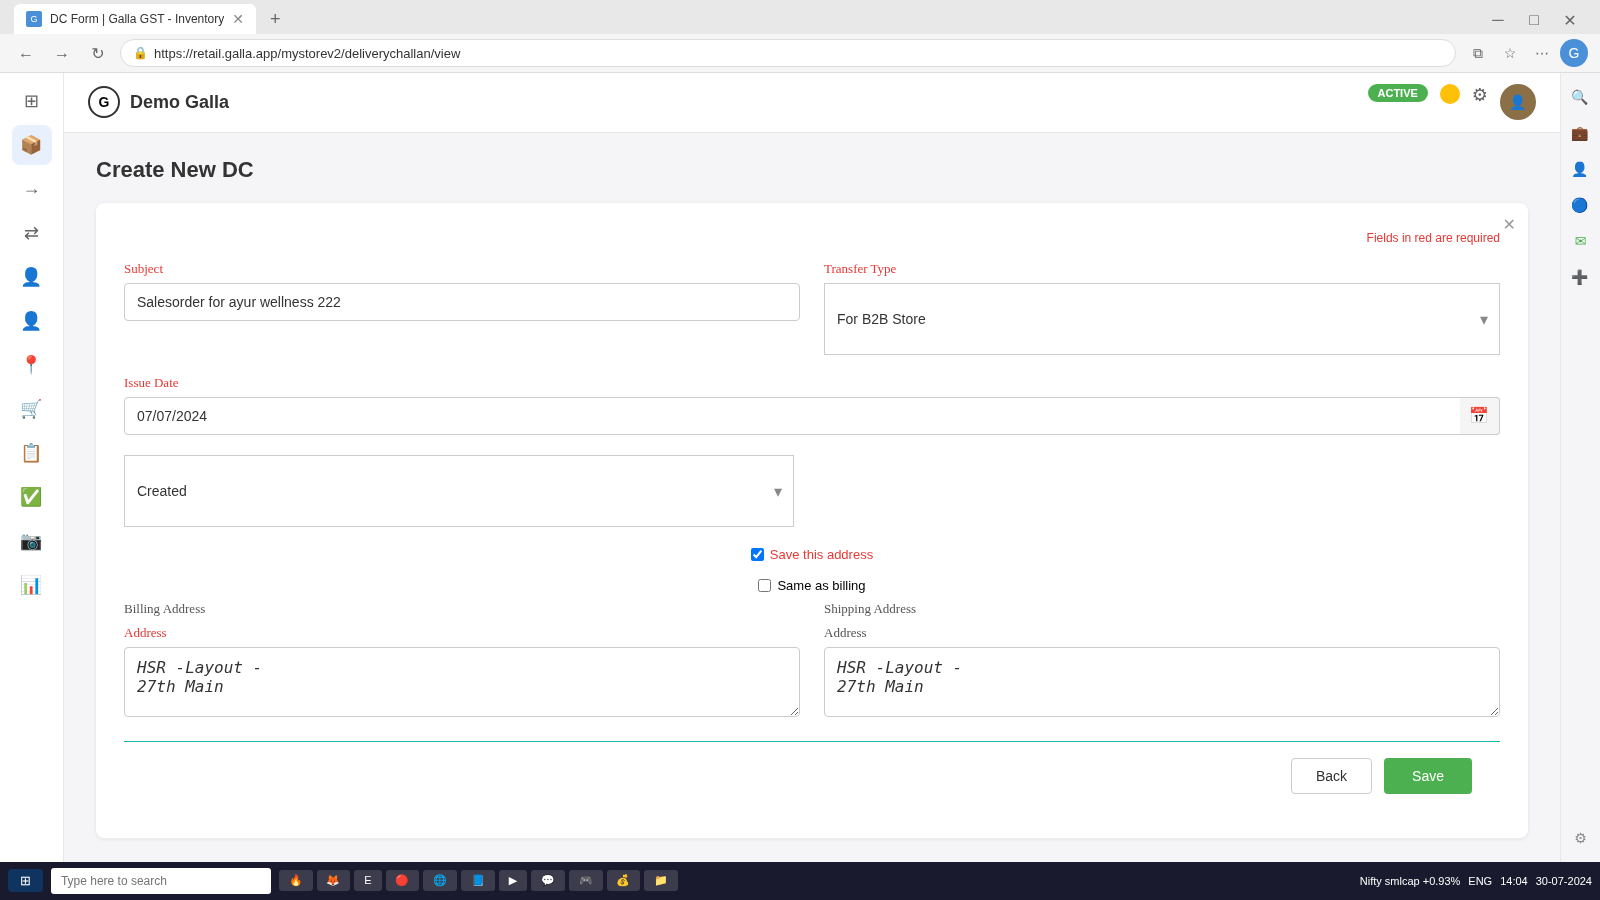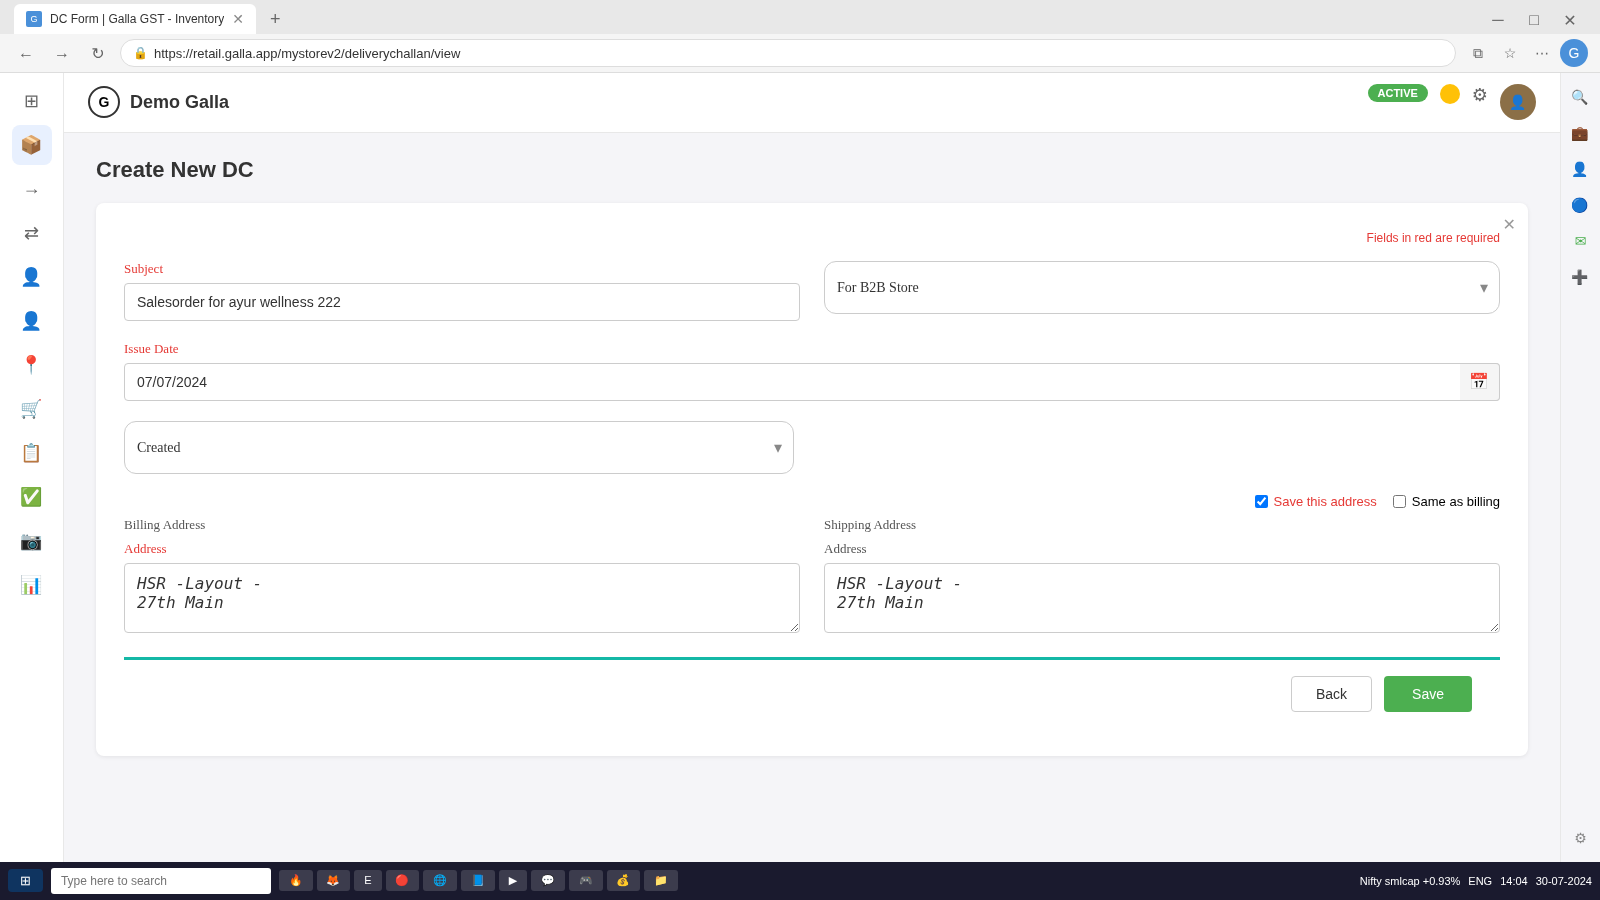--- a/index.html
+++ b/index.html
@@ -47,34 +47,34 @@
 
     
     .form-card { background: white; border-radius: 8px; padding: 28px; box-shadow: 0 1px 4px rgba(0,0,0,0.08); position: relative; }
     .required-note { color: #e53935; font-size: 12px; text-align: right; margin-bottom: 16px; }
     .form-row { display: flex; gap: 24px; margin-bottom: 20px; }
     .form-col { flex: 1; }
     .form-label { font-size: 13px; font-weight: 500; color: #e53935; margin-bottom: 6px; font-family: Liberation Serif, serif; }
     .form-label.gray { color: #555; }
     .form-input { width: 100%; border: 1px solid #ccc; border-radius: 4px; padding: 10px 12px; font-size: 14px; color: #333; outline: none; }
     .form-select-wrapper { position: relative; }
-    .form-select { width: 100%; border: 1px solid #ccc; border-radius: 12px; padding: 18px 12px; font-size: 14px; color: #333; appearance: none; background: white; outline: none; cursor: pointer; font-family: Liberation Serif, serif; }
+    .form-select { width: 100%; border: 1px solid #ccc; border-radius: 0; padding: 27px 12px; font-size: 14px; color: #333; appearance: none; background: white; outline: none; cursor: pointer; }
     .select-arrow { position: absolute; right: 12px; top: 50%; transform: translateY(-50%); color: #888; pointer-events: none; }
     .date-wrapper { position: relative; }
     .date-input { width: 100%; border: 1px solid #ccc; border-radius: 4px; padding: 10px 42px 10px 12px; font-size: 14px; color: #333; outline: none; }
     .date-icon { position: absolute; right: 0; top: 0; bottom: 0; width: 40px; background: #f5f5f5; border: 1px solid #ccc; border-left: none; border-radius: 0 4px 4px 0; display: flex; align-items: center; justify-content: center; cursor: pointer; color: #666; }
 
     
-    .address-header { display: flex; align-items: center; justify-content: flex-end; gap: 16px; margin-bottom: 8px; }
+    .address-header { display: flex; align-items: center; justify-content: flex-end; gap: 16px; margin-bottom: 8px; flex-direction: column; }
     .checkbox-label { display: flex; align-items: center; gap: 6px; font-size: 13px; cursor: pointer; }
     .checkbox-label.red-label { color: #e53935; }
     .form-textarea { width: 100%; border: 1px solid #ccc; border-radius: 4px; padding: 10px 12px; font-size: 16px; color: #333; outline: none; resize: vertical; min-height: 70px; font-style: italic; }
 
     
-    .action-bar { background: white; padding: 16px 28px; display: flex; justify-content: flex-end; gap: 12px; border-top: 3px solid #14b8a6; }
+    .action-bar { background: white; padding: 16px 28px; display: flex; justify-content: flex-end; gap: 12px; border-top: 1px solid #14b8a6; }
     .btn-back { background: white; border: 1px solid #ccc; border-radius: 4px; padding: 9px 24px; font-size: 14px; color: #333; cursor: pointer; }
     .btn-save { background: #4caf50; border: none; border-radius: 4px; padding: 9px 28px; font-size: 14px; color: white; cursor: pointer; font-weight: 500; }
 
     
     .right-sidebar { width: 40px; background: #f5f5f8; border-left: 1px solid #e8e8e8; display: flex; flex-direction: column; align-items: center; padding: 8px 0; gap: 4px; }
     .rs-icon { width: 32px; height: 32px; display: flex; align-items: center; justify-content: center; cursor: pointer; border-radius: 4px; font-size: 14px; color: #888; }
     .rs-icon.accent { color: #4a90d9; }
     .rs-icon.red { color: #e53935; }
     .rs-icon.green { color: #4caf50; }
     .rs-icon.blue2 { color: #1565c0; }
@@ -165,20 +165,21 @@
         <div class="form-card">
           <span class="close-x">✕</span>
           <div class="required-note">Fields in red are required</div>
 
           <div class="form-row">
             <div class="form-col">
               <div class="form-label">Subject</div>
               <input type="text" class="form-input" value="Salesorder for ayur wellness 222" style="">
             </div>
             <div class="form-col">
+              <div class="form-label">Transfer Type</div>
               <div class="form-select-wrapper">
                 <select class="form-select">
                   <option>For B2B Store</option>
                   <option>For B2C Store</option>
                   <option>Internal Transfer</option>
                 </select>
                 <span class="select-arrow">▾</span>
               </div>
             </div>
           </div>

